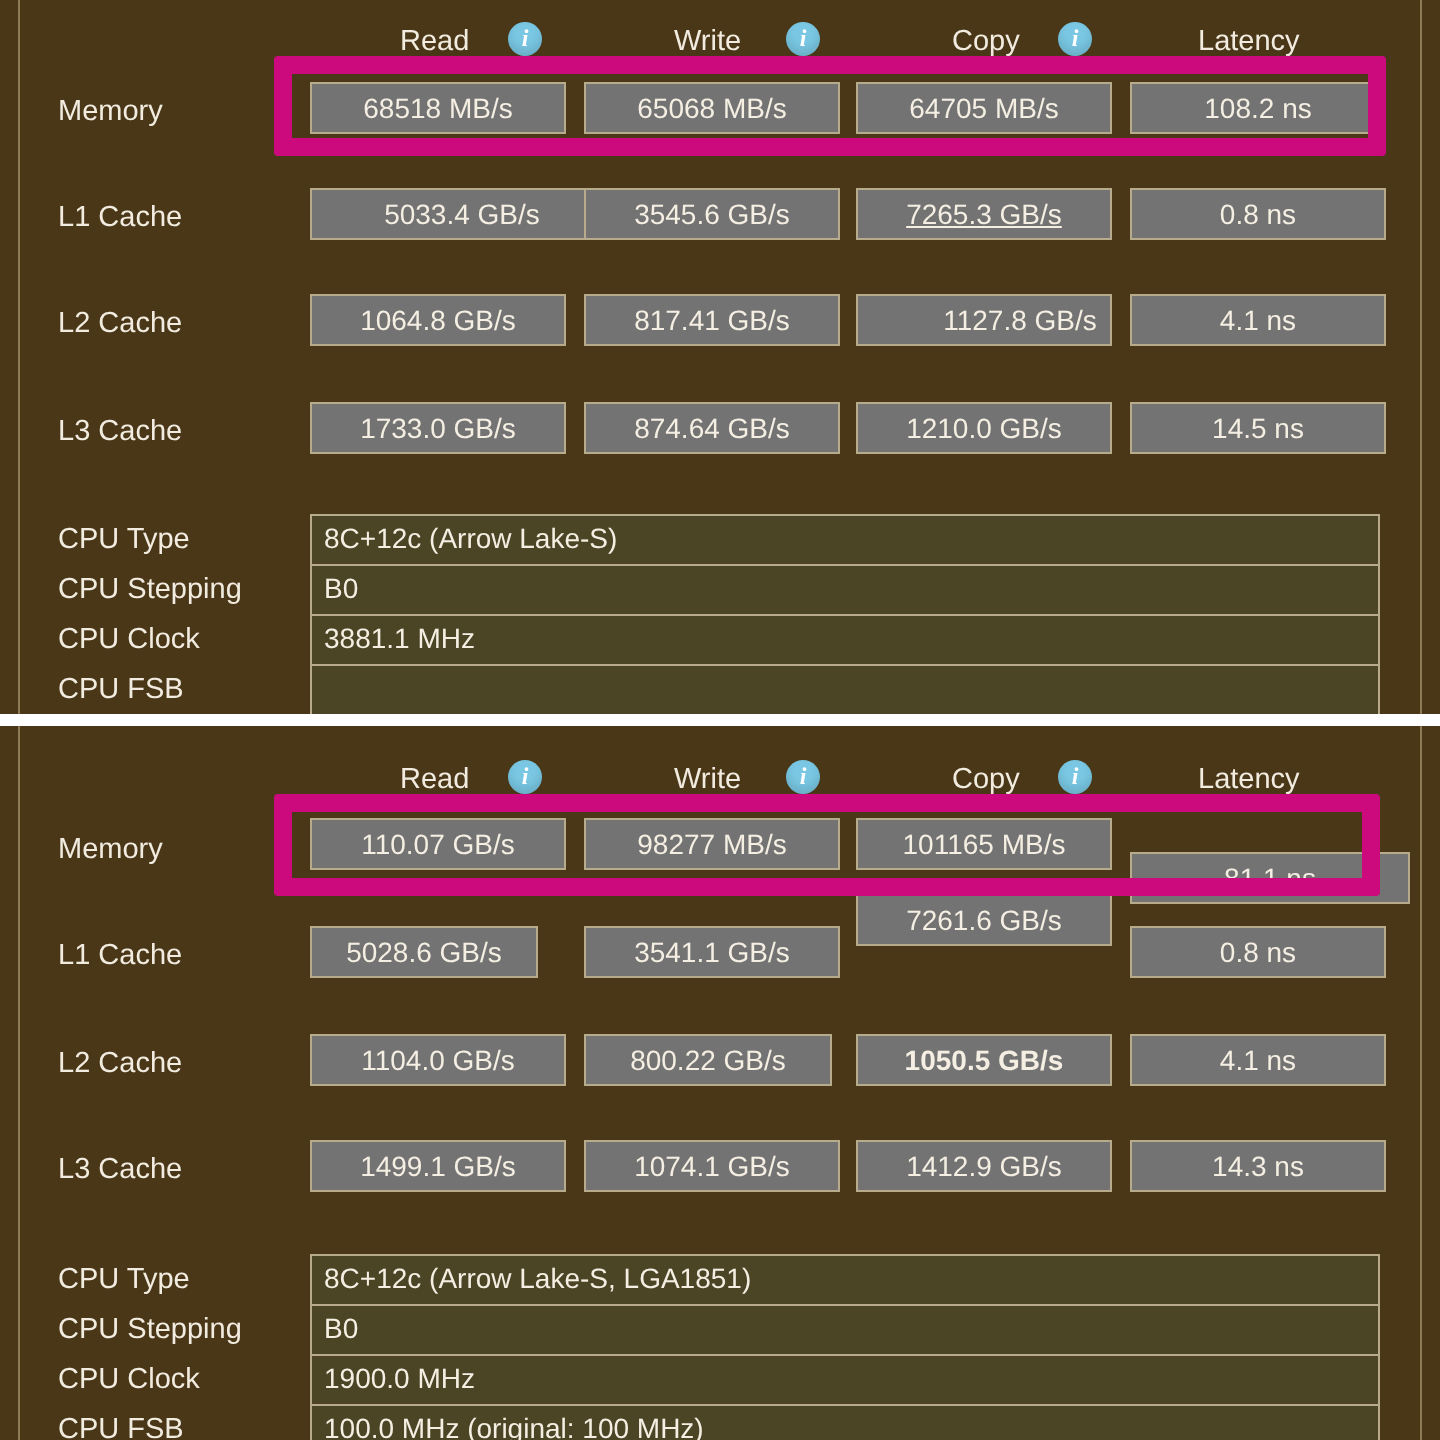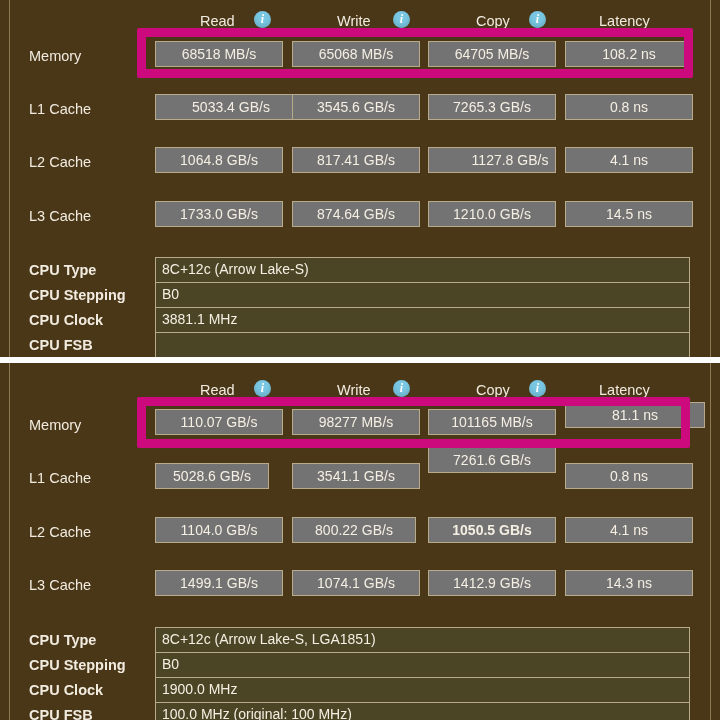--- a/index.html
+++ b/index.html
@@ -121,21 +121,20 @@
     overflow: hidden;
   }
   .cpu-field:last-child { border-bottom: none; }
   .cpu-row-label {
     position: absolute;
     left: 29px;
     color: #f2ece0;
     font-size: 14.5px;
     line-height: 18px;
     white-space: nowrap;
-    font-weight: bold;
   }
 </style>
 </head>
 <body>
 
 <div class="panel" id="panel-top">
   <div class="vrule-left"></div>
   <div class="vrule-right"></div>
 
   <div class="col-header" style="left:200px; top:12px;">Read</div>
@@ -152,21 +151,21 @@
   <div class="hl-box" style="left:137px; top:28px; width:556px; height:50px;"></div>
   <div class="row-label" style="top:47px;">Memory</div>
   <div class="vbox" style="left:155px; top:41px; width:128px;">68518 MB/s</div>
   <div class="vbox" style="left:292px; top:41px; width:128px;">65068 MB/s</div>
   <div class="vbox" style="left:428px; top:41px; width:128px;">64705 MB/s</div>
   <div class="vbox" style="left:565px; top:41px; width:128px;">108.2 ns</div>
 
   <div class="row-label" style="top:100px;">L1 Cache</div>
   <div class="vbox" style="left:155px; top:94px; width:152px;">5033.4 GB/s</div>
   <div class="vbox" style="left:292px; top:94px; width:128px;">3545.6 GB/s</div>
-  <div class="vbox" style="left:428px; top:94px; width:128px;">7265.3 GB/s</div>
+  <div class="vbox" style="left:428px; top:94px; width:128px;text-decoration:underline;">7265.3 GB/s</div>
   <div class="vbox" style="left:565px; top:94px; width:128px;">0.8 ns</div>
 
   <div class="row-label" style="top:153px;">L2 Cache</div>
   <div class="vbox" style="left:155px; top:147px; width:128px;">1064.8 GB/s</div>
   <div class="vbox" style="left:292px; top:147px; width:128px;">817.41 GB/s</div>
   <div class="vbox" style="left:428px; top:147px; width:128px;padding-left:36px;">1127.8 GB/s</div>
   <div class="vbox" style="left:565px; top:147px; width:128px;">4.1 ns</div>
 
   <div class="row-label" style="top:207px;">L3 Cache</div>
   <div class="vbox" style="left:155px; top:201px; width:128px;">1733.0 GB/s</div>
@@ -202,21 +201,21 @@
   <div class="col-header" style="left:476px; top:18px;">Copy</div>
   <div class="info-icon" style="left:529px; top:17px;">i</div>
 
   <div class="col-header" style="left:599px; top:18px;">Latency</div>
 
   <div class="hl-box" style="left:137px; top:34px; width:553px; height:51px;"></div>
   <div class="row-label" style="top:53px;">Memory</div>
   <div class="vbox" style="left:155px; top:46px; width:128px;">110.07 GB/s</div>
   <div class="vbox" style="left:292px; top:46px; width:128px;">98277 MB/s</div>
   <div class="vbox" style="left:428px; top:46px; width:128px;">101165 MB/s</div>
-  <div class="vbox" style="left:565px; top:39px; width:140px;">81.1 ns</div>
+  <div class="vbox" style="left:565px; top:63px; width:140px;">81.1 ns</div>
 
   <div class="row-label" style="top:106px;">L1 Cache</div>
   <div class="vbox" style="left:155px; top:100px; width:114px;">5028.6 GB/s</div>
   <div class="vbox" style="left:292px; top:100px; width:128px;">3541.1 GB/s</div>
   <div class="vbox" style="left:428px; top:84px; width:128px;">7261.6 GB/s</div>
   <div class="vbox" style="left:565px; top:100px; width:128px;">0.8 ns</div>
 
   <div class="row-label" style="top:160px;">L2 Cache</div>
   <div class="vbox" style="left:155px; top:154px; width:128px;">1104.0 GB/s</div>
   <div class="vbox" style="left:292px; top:154px; width:124px;">800.22 GB/s</div>

